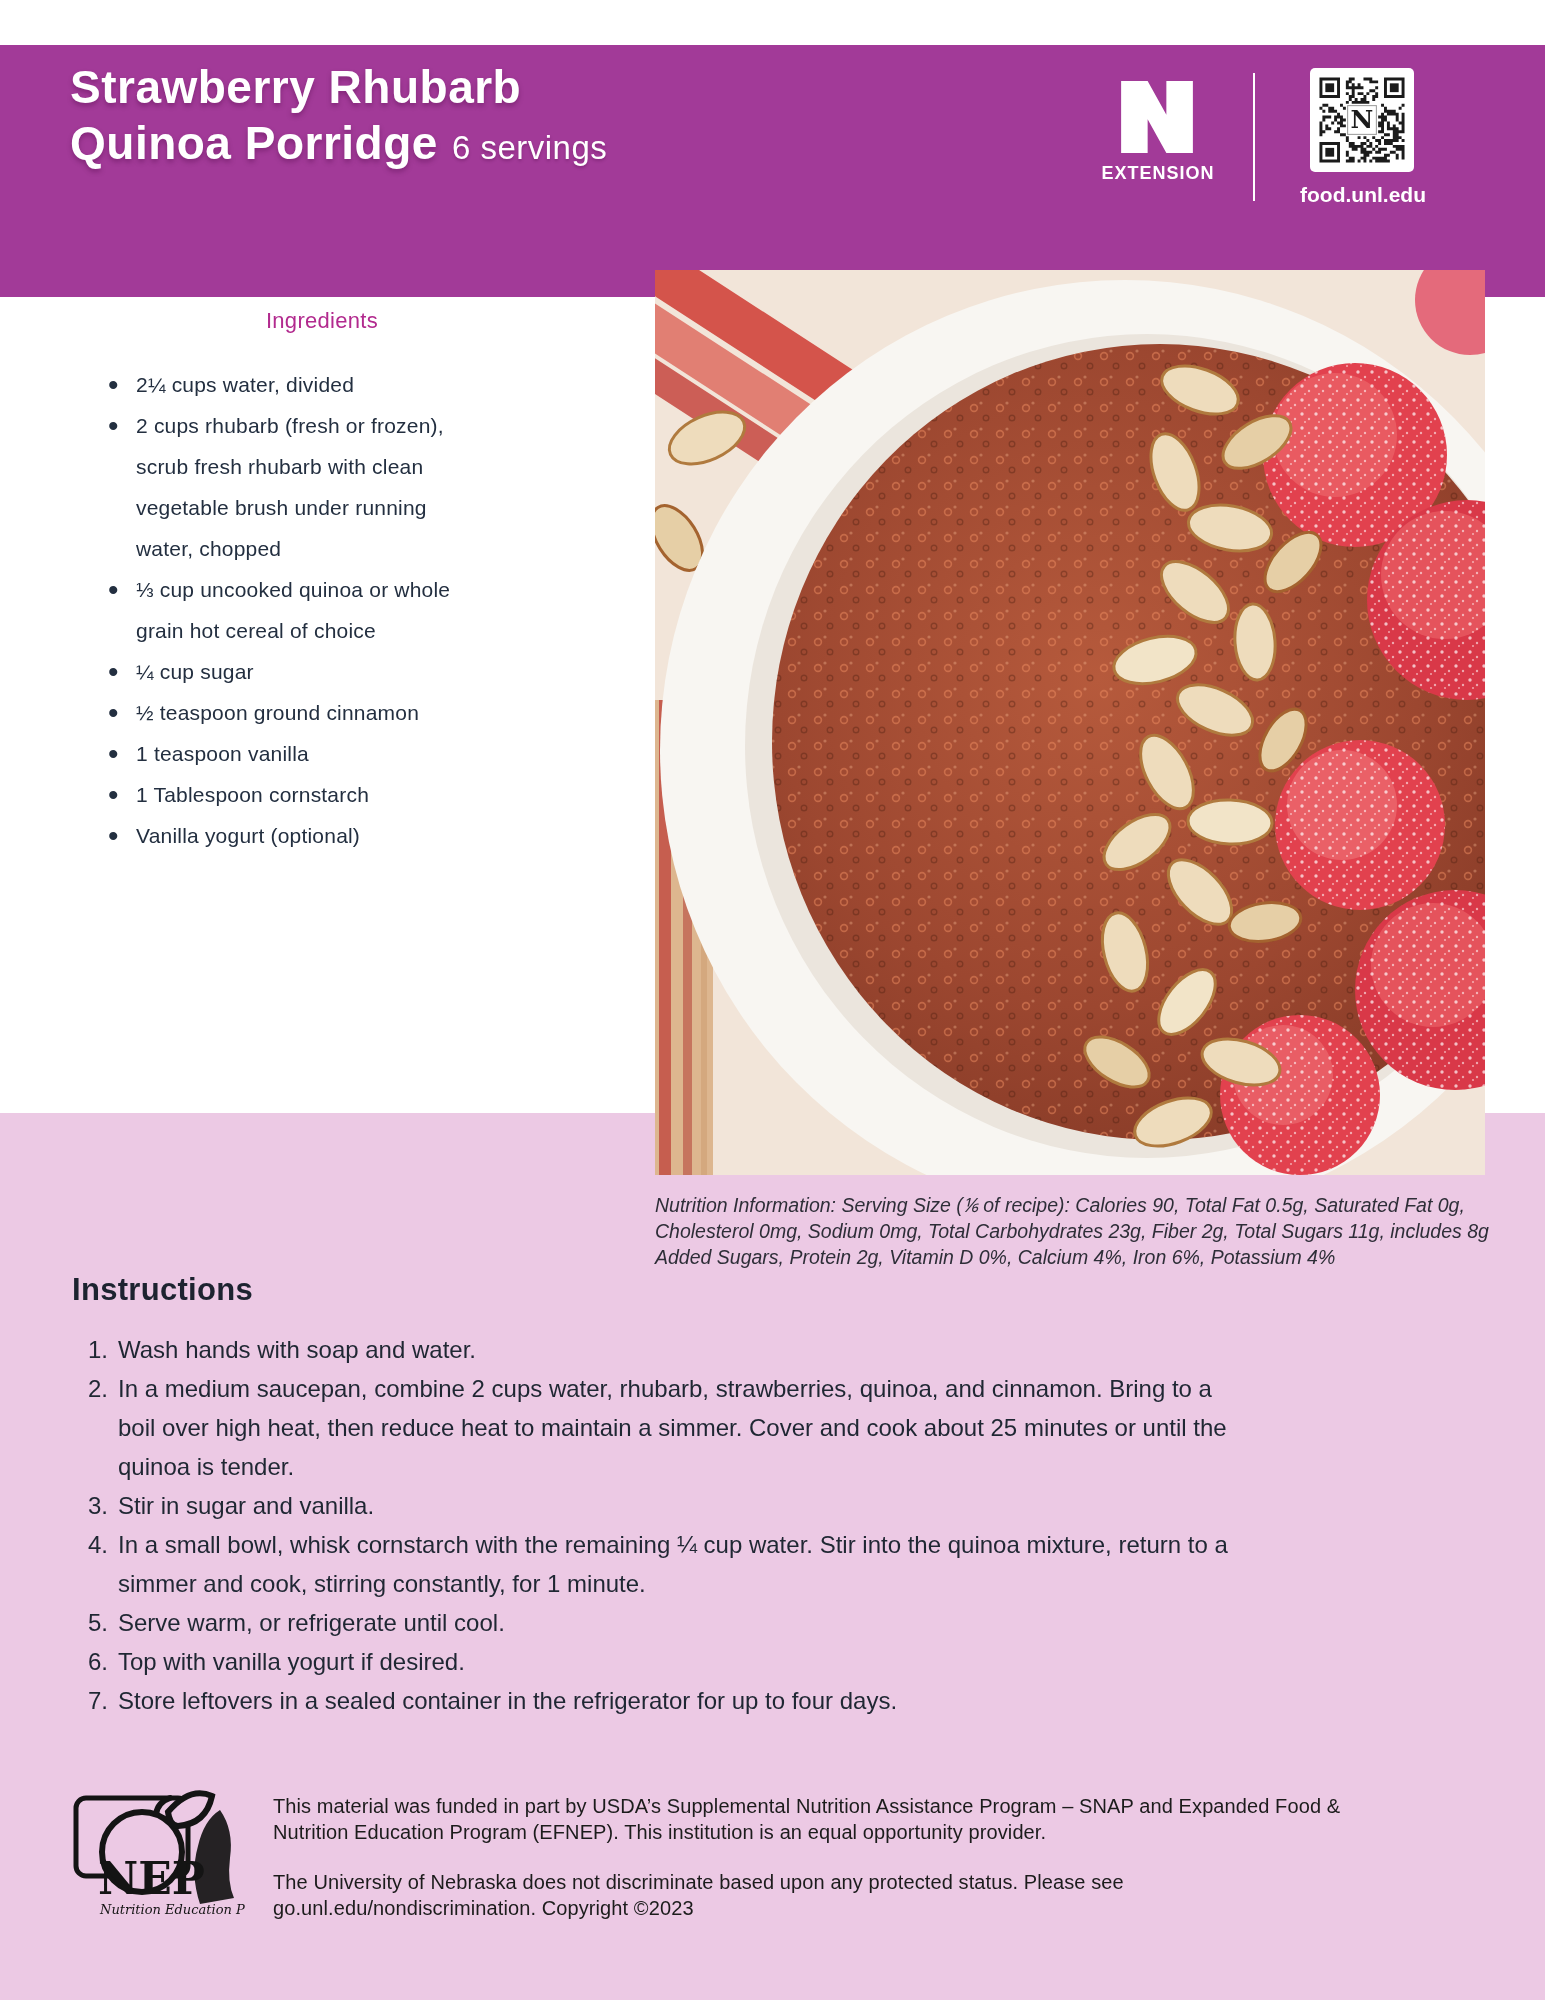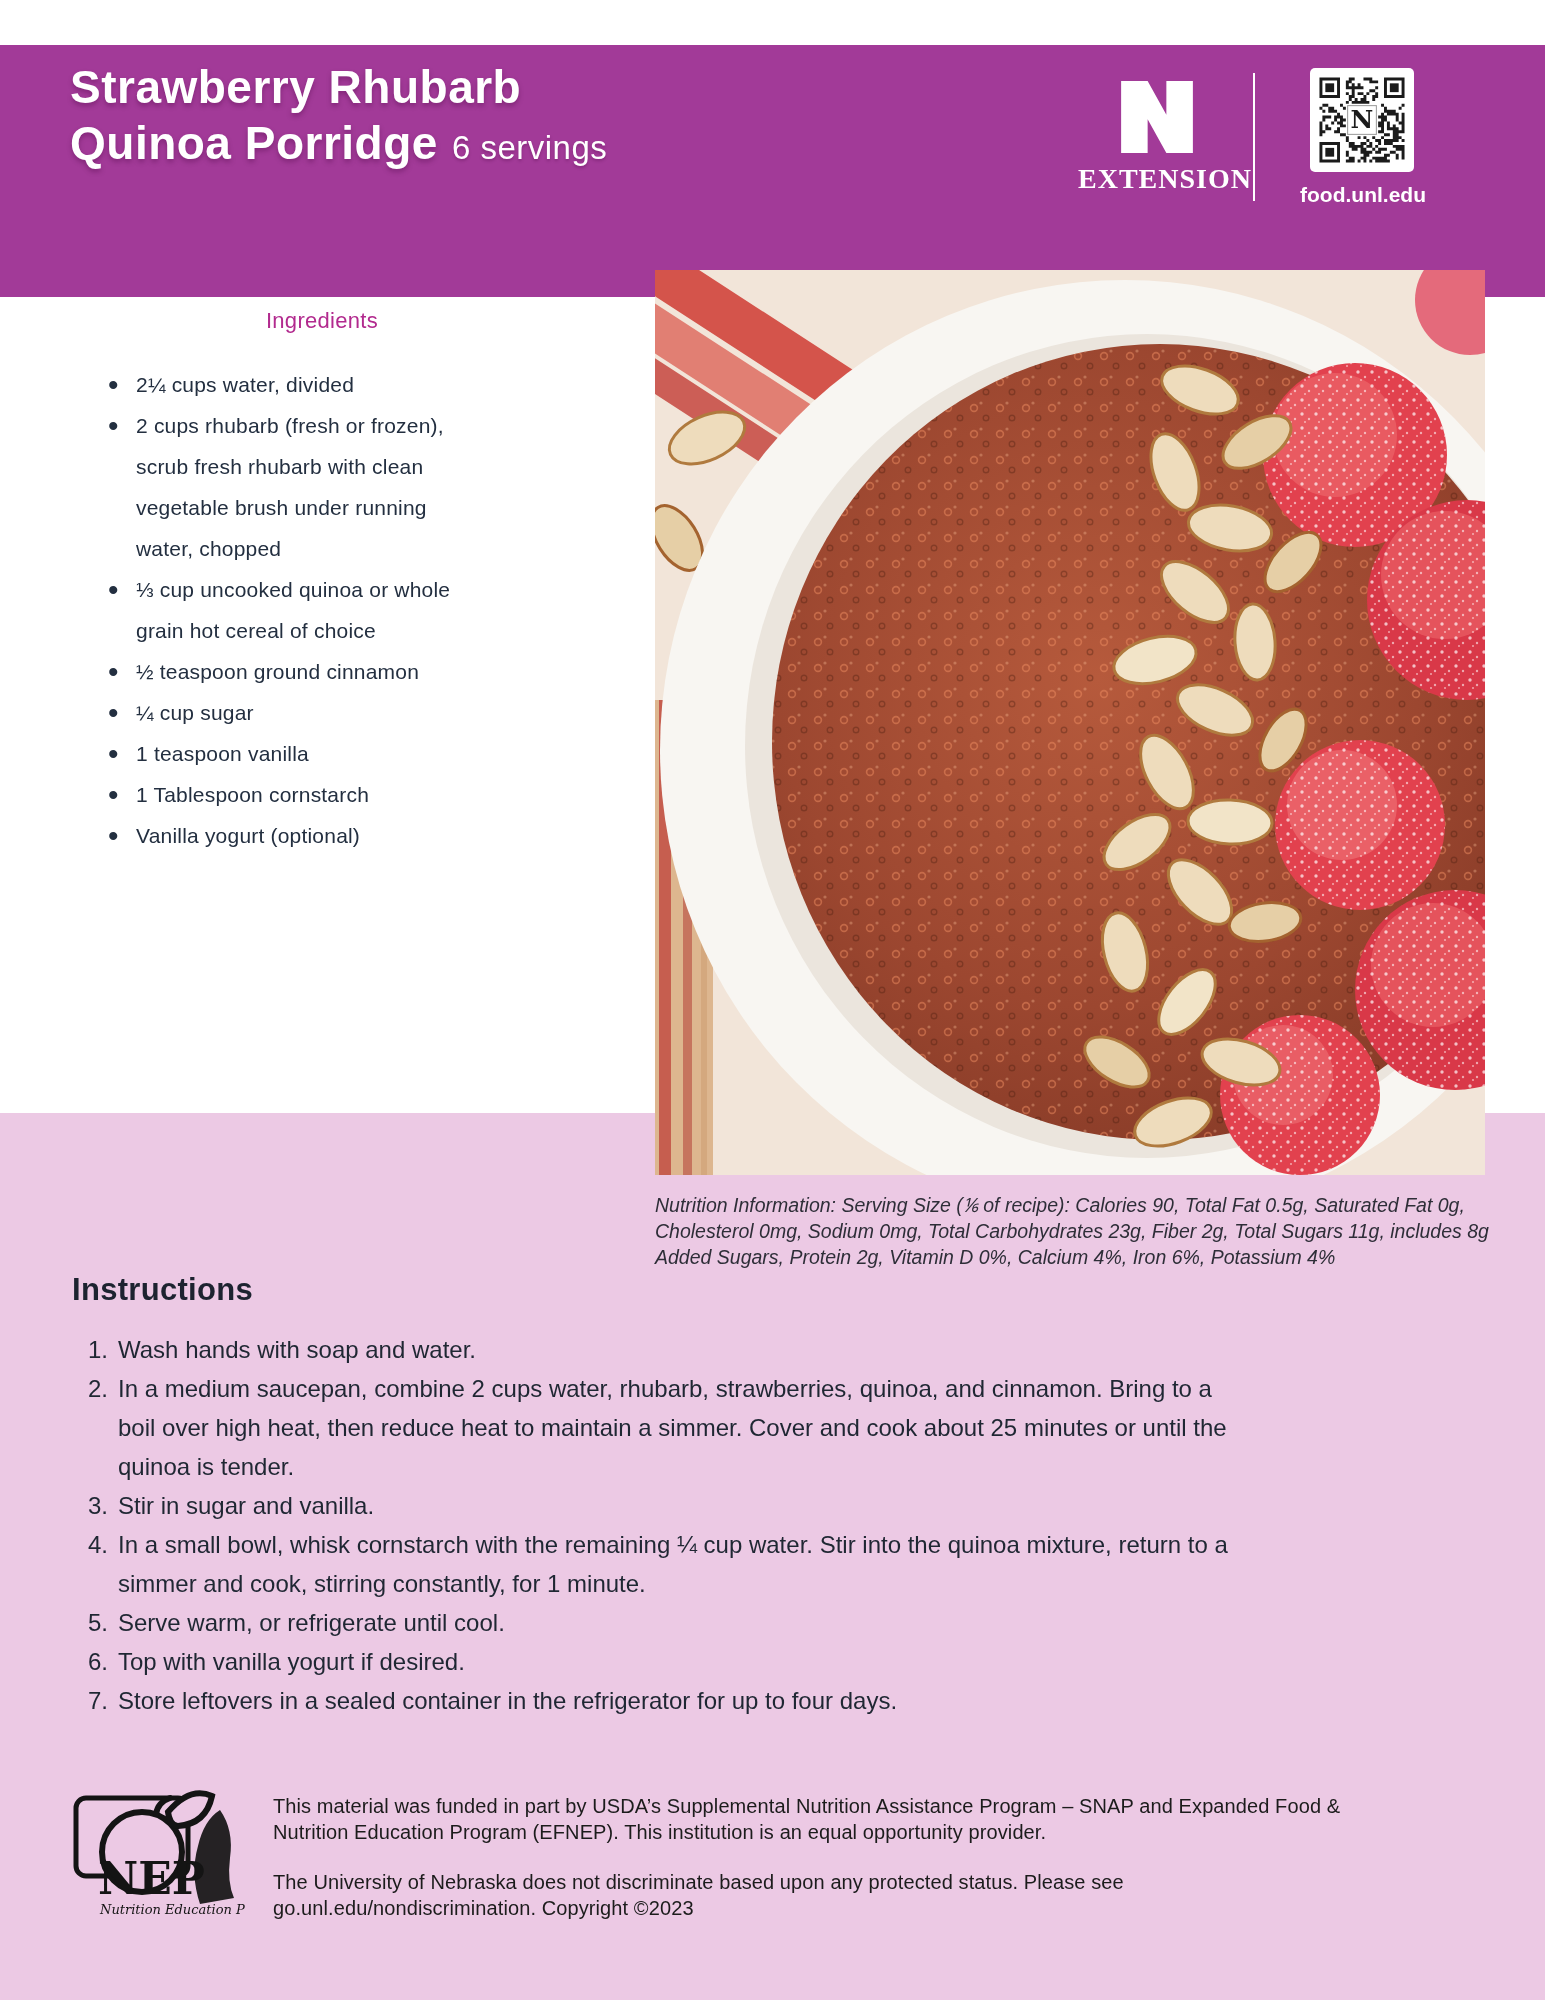--- a/index.html
+++ b/index.html
@@ -15,21 +15,21 @@
   }
   
   .header{position:absolute;left:0;top:45px;width:1545px;height:252px;background:var(--header-bg);}
   .title-block{position:absolute;left:70px;top:14px;color:#fff;}
   .title-line{font-size:46px;font-weight:bold;letter-spacing:.5px;line-height:56px;
     text-shadow:0 3px 5px rgba(70,0,60,.35);}
   .servings{font-size:33px;font-weight:normal;margin-left:14px;
     text-shadow:0 2px 3px rgba(70,0,60,.3);}
   .n-logo{position:absolute;left:1118px;top:33px;width:78px;height:78px;}
   .extension-wordmark{position:absolute;left:1078px;top:118px;width:160px;text-align:center;
-    color:#fff;font-size:28px;font-weight:bold;letter-spacing:1px;font-family:Liberation Serif, serif;}
+    color:#fff;font-size:18px;font-weight:bold;letter-spacing:1px;}
   .header-divider{position:absolute;left:1253px;top:28px;width:2px;height:128px;background:#fff;}
   .qr-tile{position:absolute;left:1310px;top:23px;width:104px;height:104px;background:#fff;
     border-radius:5px;padding:8px;}
   .qr-tile svg{width:88px;height:88px;display:block;}
   .site-url{position:absolute;left:1285px;top:138px;width:156px;text-align:center;
     color:#fff;font-size:21px;font-weight:bold;}
   
   .ingredients{position:absolute;left:72px;top:308px;width:500px;}
   .ingredients h2{color:var(--heading-magenta);font-size:22px;font-weight:normal;letter-spacing:.3px;text-align:center;}
   .ingredients ul{list-style:none;margin:30px 0 0 36px;width:365px;}
@@ -96,22 +96,22 @@
     </div>
     <div class="site-url">food.unl.edu</div>
   </div>
 
   <div class="ingredients">
     <h2>Ingredients</h2>
     <ul>
         <li>2¼ cups water, divided</li>
         <li>2 cups rhubarb (fresh or frozen), scrub fresh rhubarb with clean vegetable brush under running water, chopped</li>
         <li>⅓ cup uncooked quinoa or whole grain hot cereal of choice</li>
+        <li>¼ cup sugar</li>
         <li>½ teaspoon ground cinnamon</li>
-        <li>¼ cup sugar</li>
         <li>1 teaspoon vanilla</li>
         <li>1 Tablespoon cornstarch</li>
         <li>Vanilla yogurt (optional)</li>
       </ul>
   </div>
 
   <div class="band"></div>
 
   <div class="photo">
     <svg viewBox="0 0 830 905" aria-hidden="true">

